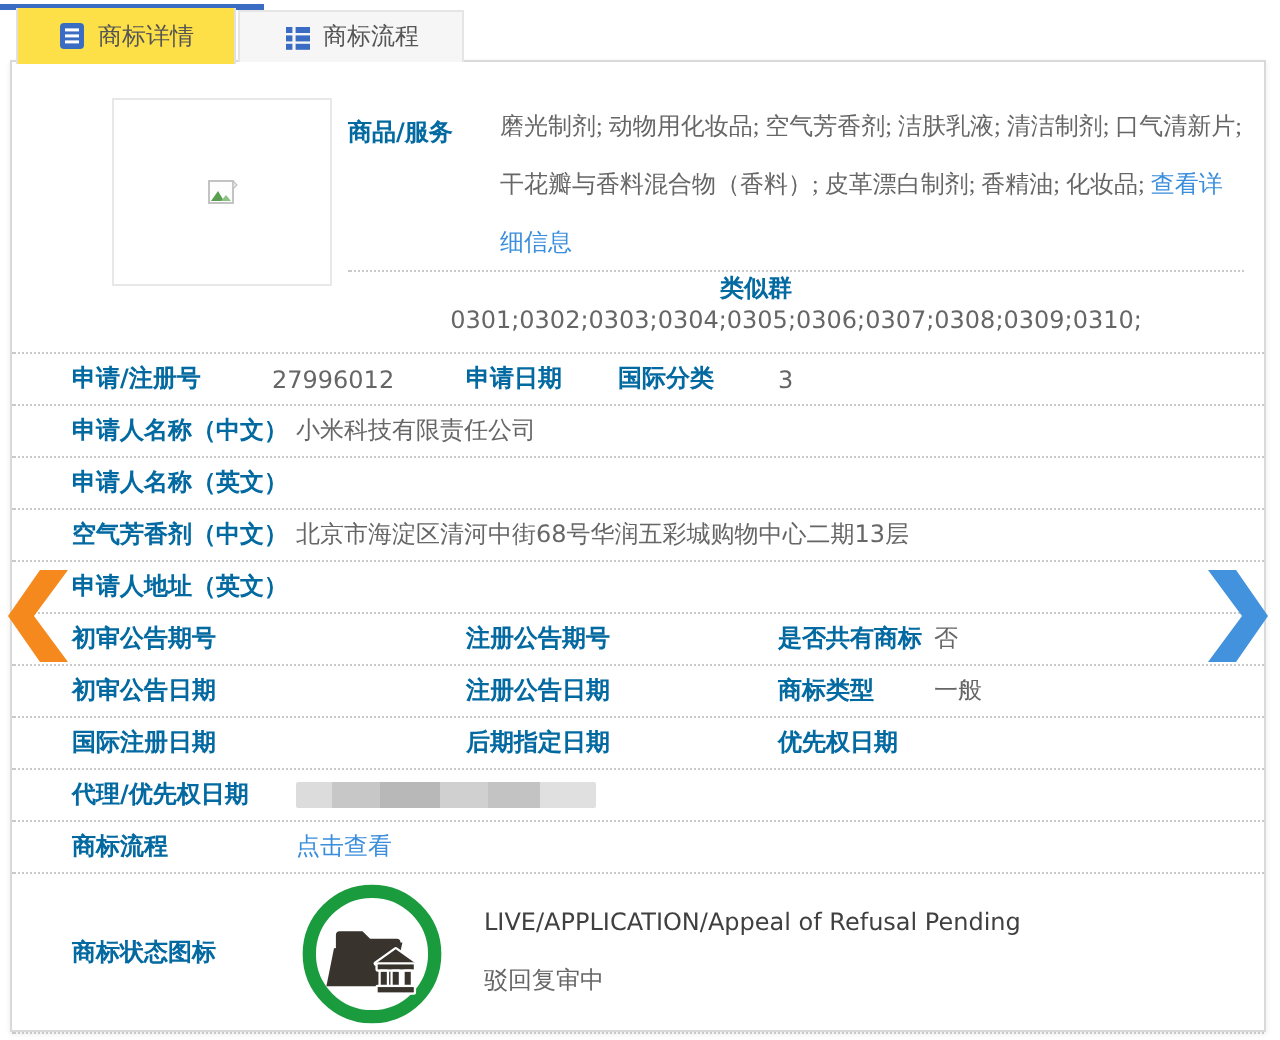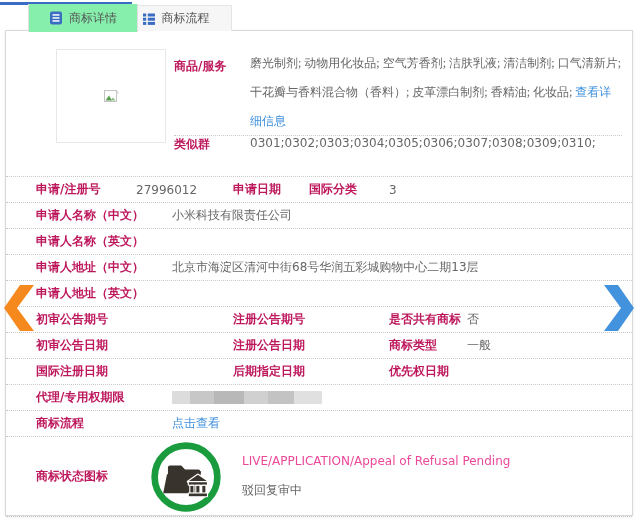--- a/index.html
+++ b/index.html
@@ -17,73 +17,73 @@
   }
   .watermark span.sm{font-size:44px;}
   
   .tabbar{position:absolute;left:0;top:0;width:640px;height:31px;z-index:3;}
   .blue-line{position:absolute;left:0;top:2px;width:132px;height:3px;background:#3a6cc4;}
   .tab{
     position:absolute;top:5px;height:26px;display:flex;align-items:center;justify-content:center;
     gap:6px;font-size:12px;color:#555;cursor:pointer;box-sizing:border-box;
   }
   .tab-active{
-    left:8px;width:110px;top:4px;height:28px;background:#86efac;
-    border-left:1px solid #e0e0e0;border-right:1px solid #e0e0e0;z-index:4;margin-left:20px;
+    left:8px;width:110px;top:4px;height:28px;background:#fde047;
+    border-left:1px solid #e0e0e0;border-right:1px solid #e0e0e0;z-index:4;
   }
   .tab-inactive{
     left:119px;width:113px;background:#f6f6f6;
     border:1px solid #e5e5e5;border-bottom:none;
   }
   .tab-icon{display:flex;align-items:center;}
   
   .panel{
     position:absolute;left:5px;top:30px;width:628px;height:486px;z-index:2;
     background:#fff;border:1px solid #d9d9d9;box-sizing:border-box;
     box-shadow:0 1px 3px rgba(0,0,0,0.08);
   }
-  .lbl{font-weight:bold;color:#be185d;}
+  .lbl{font-weight:bold;color:#0369a1;}
   .val{color:#666;}
   .dotted{border-top:1px dotted #c9c9c9;height:0;}
   a.link{color:#3a8edc;text-decoration:none;cursor:pointer;}
   
   .top-section{display:flex;padding-top:18px;}
   .tm-image-box{
     margin-left:50px;width:108px;height:92px;border:1px solid #e8e8e8;
     display:flex;align-items:center;justify-content:center;flex-shrink:0;background:#fff;
   }
   .top-right{flex:1;margin-left:8px;margin-right:10px;}
   .tr-row{display:flex;align-items:flex-start;}
   .tr-row .lbl{width:76px;flex-shrink:0;padding-top:9px;}
   .tr-row .val{flex:1;line-height:2.4;font-family:Liberation Serif, serif;}
   .goods-row{min-height:58px;}
-  .sg-row{min-height:40px;display:flex;}
+  .sg-row{min-height:40px;display:flex;align-items:center;flex-direction:column;}
   .sg-row .lbl{width:76px;flex-shrink:0;}
   
   .row{
     box-sizing:border-box;min-height:26px;display:grid;align-items:center;
     padding-left:30px;padding-right:10px;border-bottom:1px dotted #c9c9c9;
   }
   .grid6{grid-template-columns:100px 97px 76px 80px 78px auto;}
-  .grid2{grid-template-columns:112px auto;gap:24px;}
+  .grid2{grid-template-columns:112px auto;}
   .full-sep{margin:0 0 0 0;border-top:1px dotted #c9c9c9;}
   
   .redacted{
     width:150px;height:13px;border-radius:1px;
     background:linear-gradient(90deg,#dcdcdc 0 18px,#c7c7c7 18px 42px,#b8b8b8 42px 72px,#d0d0d0 72px 96px,#c3c3c3 96px 122px,#e0e0e0 122px 150px);
   }
   
   .status-row{
     box-sizing:border-box;min-height:80px;display:flex;align-items:center;
     padding-left:30px;border-bottom:1px dotted #c9c9c9;margin-bottom:4px;
   }
   .status-row .lbl{width:105px;flex-shrink:0;font-family:Liberation Mono, monospace;}
   .status-icon{width:76px;height:76px;flex-shrink:0;margin-left:7px;}
   .status-texts{margin-left:18px;}
-  .status-en{color:#ec4899;margin-bottom:14px;}
+  .status-en{color:#404040;margin-bottom:14px;}
   .status-cn{color:#666;}
   
   .nav-arrow{position:absolute;top:283px;width:34px;height:50px;cursor:pointer;z-index:5;}
   .arrow-left{left:2px;}
   .arrow-right{right:4px;}
 </style>
 </head>
 <body>
 
 <div class="watermark">
@@ -170,21 +170,21 @@
 
   <div class="row grid2">
     <div class="lbl">申请人名称（中文）</div>
     <div class="val">小米科技有限责任公司</div>
   </div>
   <div class="row grid2">
     <div class="lbl">申请人名称（英文）</div>
     <div class="val"></div>
   </div>
   <div class="row grid2">
-    <div class="lbl">申请人地址（中文）</div>
+    <div class="lbl">空气芳香剂（中文）</div>
     <div class="val">北京市海淀区清河中街68号华润五彩城购物中心二期13层</div>
   </div>
   <div class="row grid2">
     <div class="lbl">申请人地址（英文）</div>
     <div class="val"></div>
   </div>
 
   <div class="row grid6">
     <div class="lbl">初审公告期号</div>
     <div class="val"></div>
@@ -204,21 +204,21 @@
   <div class="row grid6">
     <div class="lbl">国际注册日期</div>
     <div class="val"></div>
     <div class="lbl">后期指定日期</div>
     <div class="val"></div>
     <div class="lbl">优先权日期</div>
     <div class="val"></div>
   </div>
 
   <div class="row grid2">
-    <div class="lbl">代理/专用权期限</div>
+    <div class="lbl">代理/优先权日期</div>
     <div>
         <div class="redacted"></div>
       </div>
   </div>
 
   <div class="row grid2">
     <div class="lbl">商标流程</div>
     <div><a class="link">点击查看</a></div>
   </div>
 

